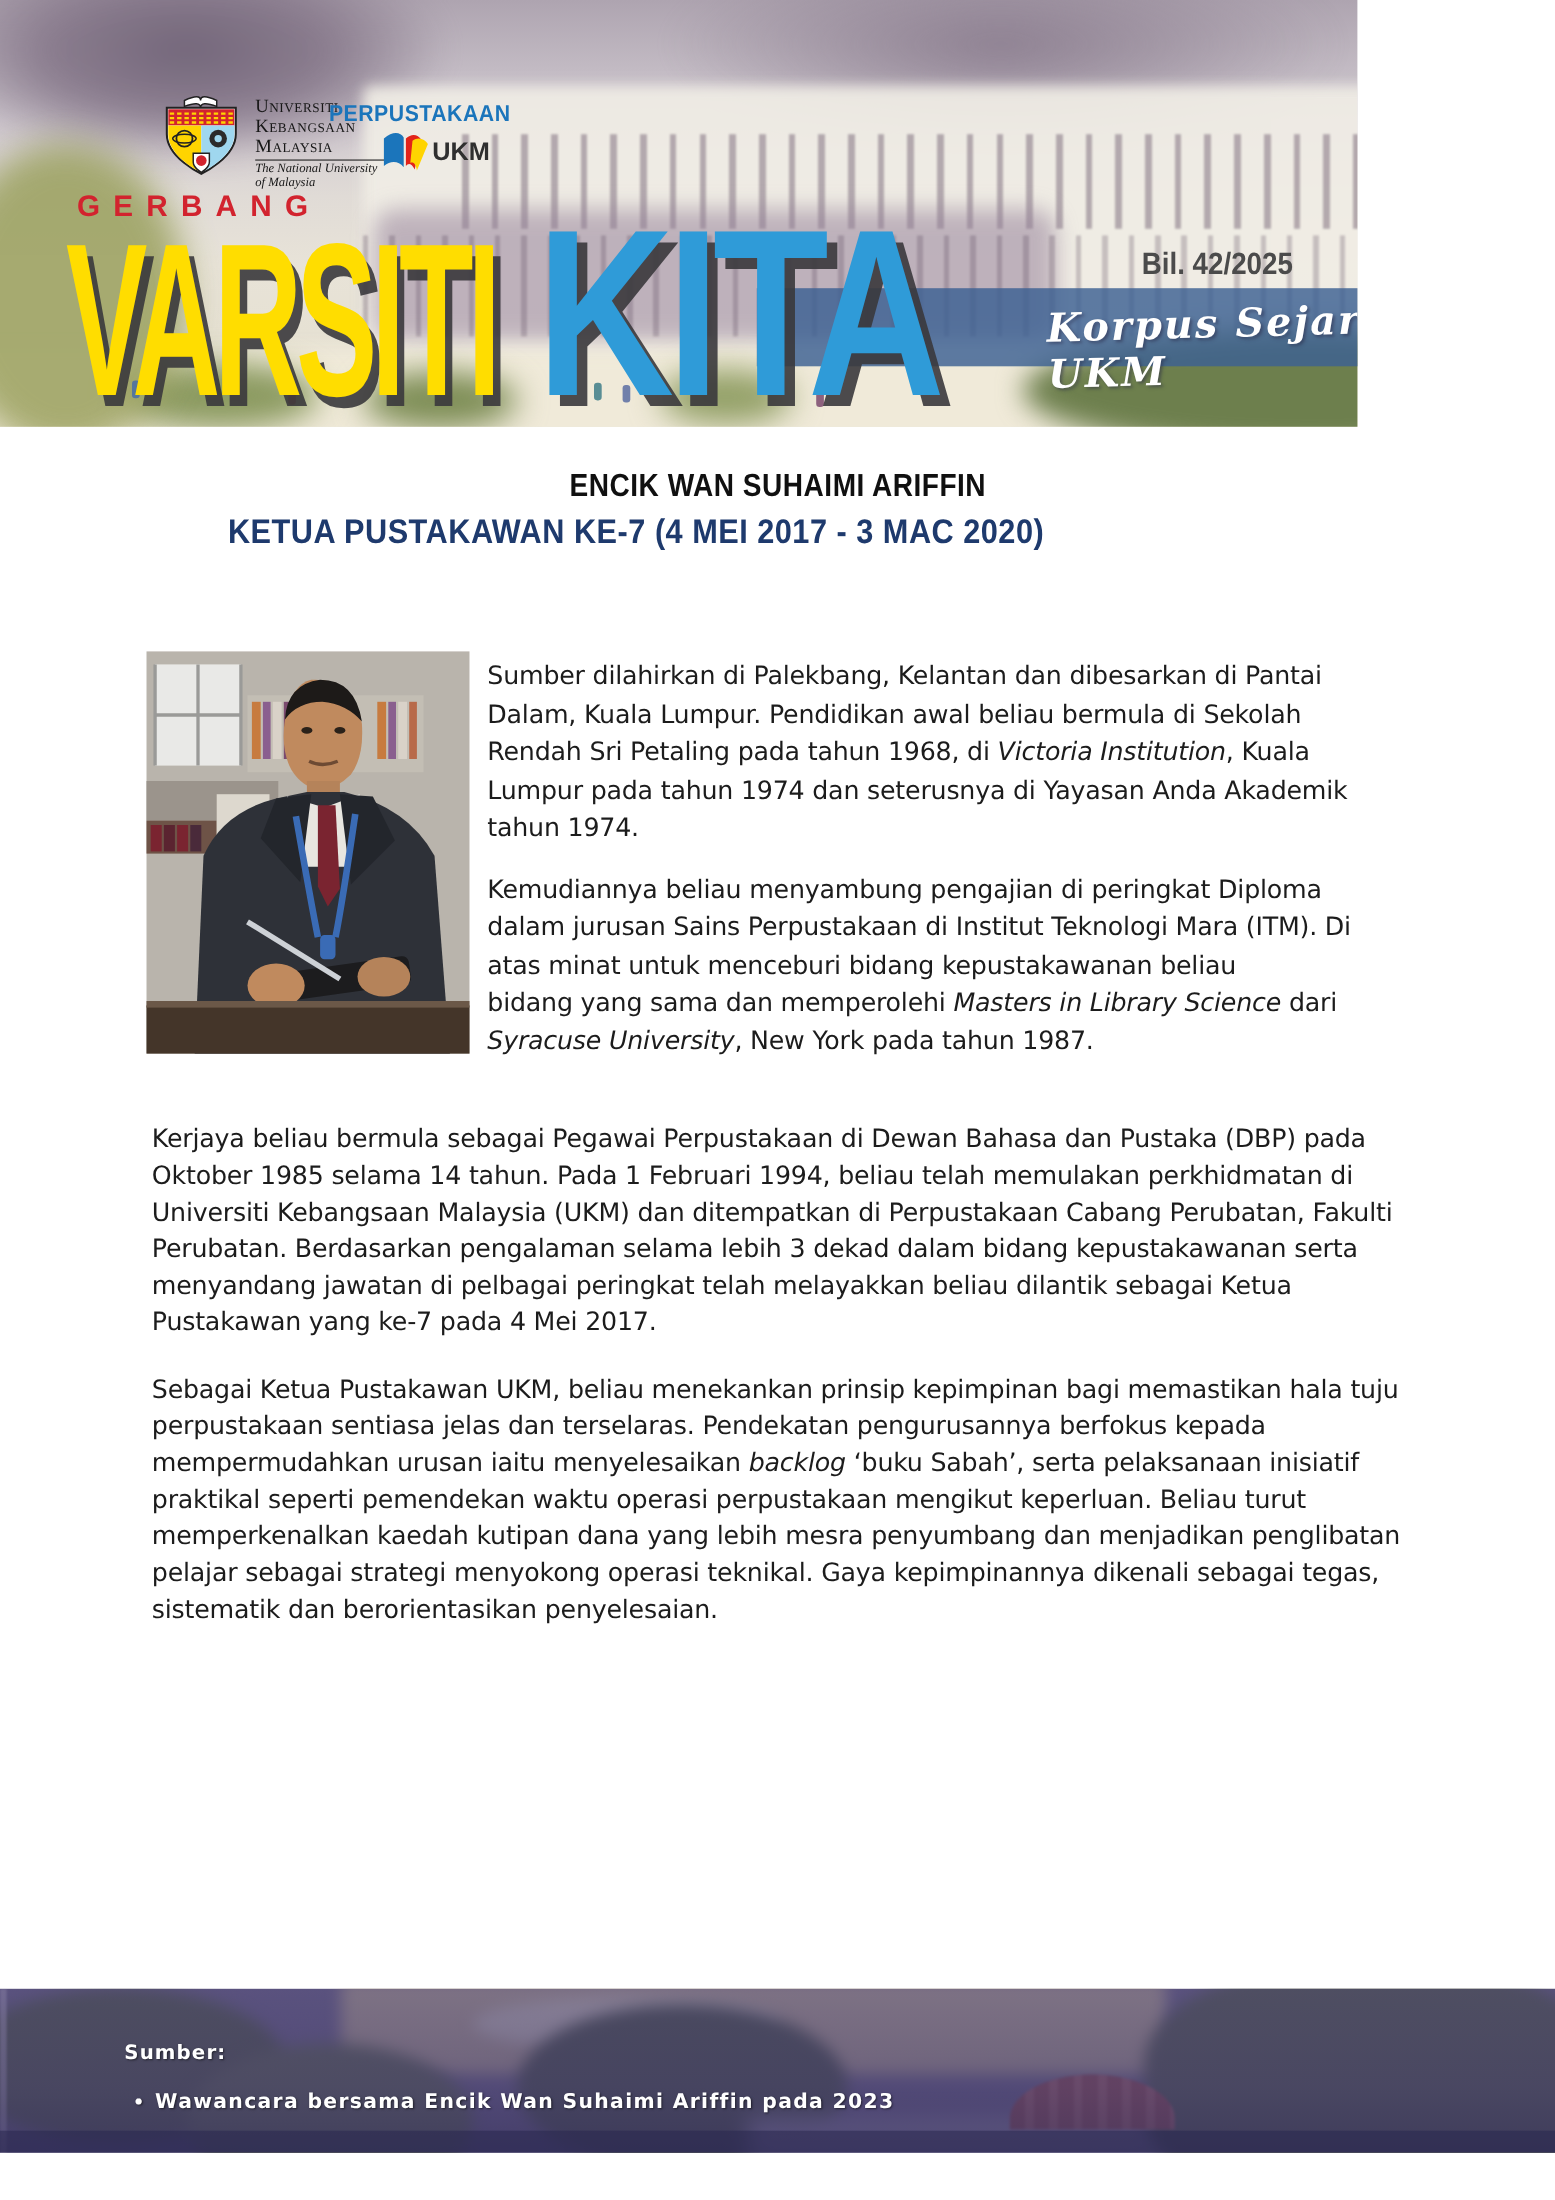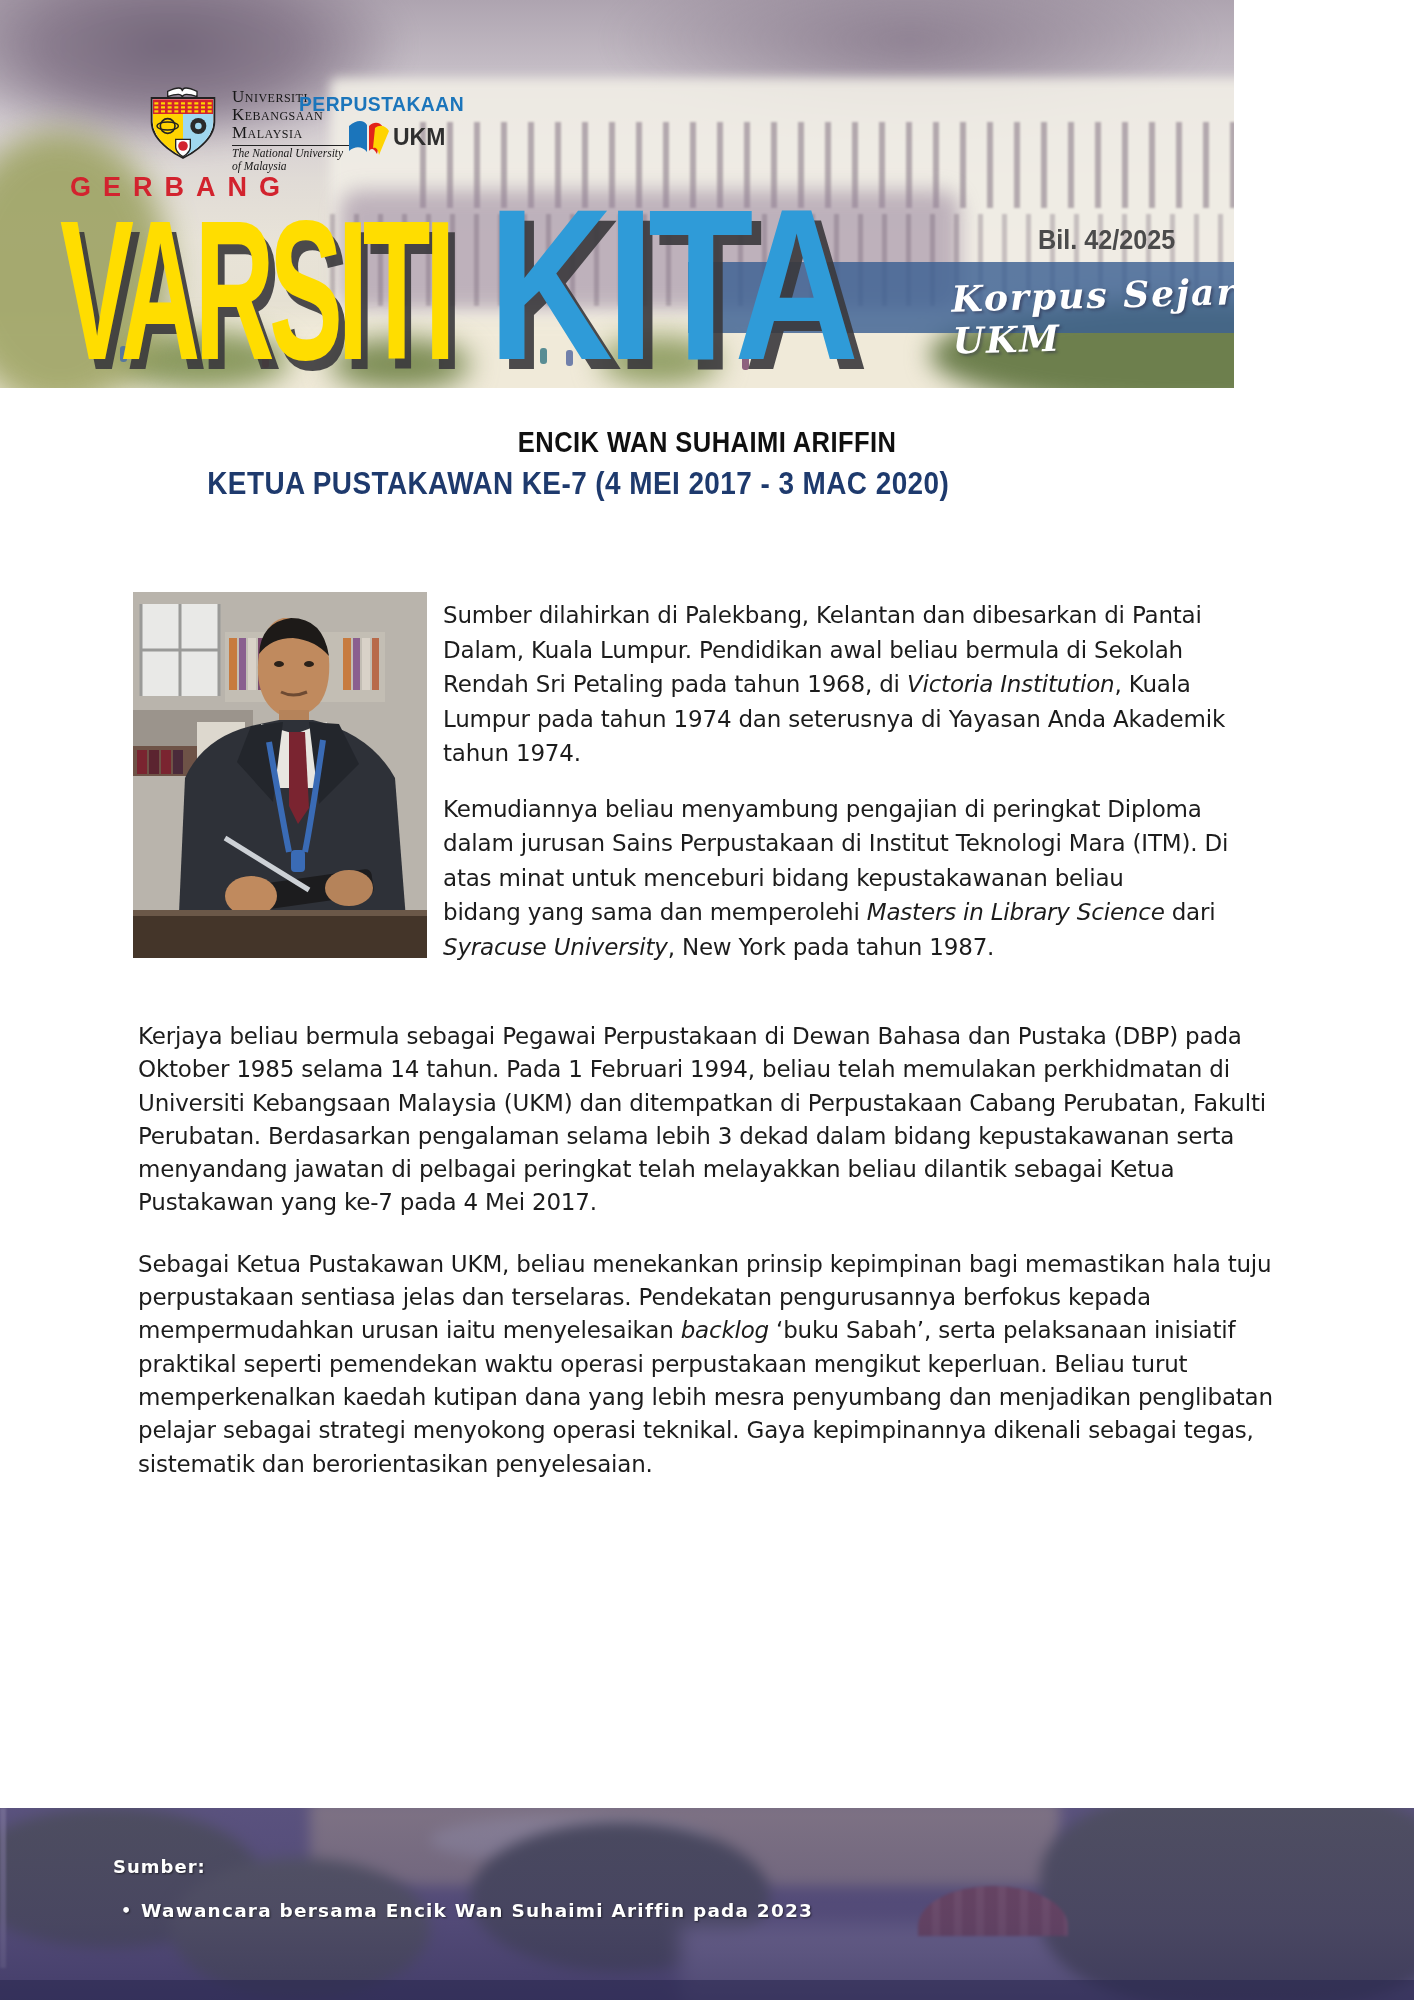--- a/index.html
+++ b/index.html
@@ -65,21 +65,21 @@
     font-size:31px;letter-spacing:.5px;transform:scaleX(.9);}
   .photo{position:absolute;left:133px;top:592px;width:294px;height:366px;}
   .col-paras{position:absolute;left:443px;top:598px;width:810px;}
   .full-paras{position:absolute;left:138px;top:1020px;width:1190px;}
   .para{margin:0 0 21px 0;}
   .full-paras .para{margin:0 0 28px 0;}
   .tline{white-space:nowrap;font-size:23px;line-height:34.5px;letter-spacing:-.2px;color:#1c1c1c;}
   .full-paras .tline{line-height:33.3px;}
   .it{font-style:italic;}
   
-  .footer{position:absolute;left:0;top:1808px;width:1414px;height:192px;overflow:hidden;background:#6d6587;}
+  .footer{position:absolute;left:0;top:1808px;width:1414px;height:149px;overflow:hidden;background:#6d6587;}
   .fb{position:absolute;filter:blur(7px);}
   .fb-bldg{left:310px;top:-8px;width:750px;height:86px;background:#c6b596;border-radius:6px;}
   .fb-sign{left:430px;top:8px;width:280px;height:48px;background:#ded6c2;border-radius:50%;}
   .fb-trees1{left:-40px;top:0px;width:300px;height:140px;background:#4e5a3c;border-radius:50%;}
   .fb-trees2{left:470px;top:14px;width:300px;height:150px;background:#46523a;border-radius:50%;}
   .fb-trees3{left:1040px;top:-20px;width:420px;height:220px;background:#515c40;border-radius:40%;}
   .fb-trees4{left:170px;top:50px;width:260px;height:140px;background:#5d6a45;border-radius:50%;}
   .fb-awning{left:918px;top:78px;width:150px;height:50px;border-radius:50% 50% 0 0/80% 80% 0 0;
     background:repeating-linear-gradient(90deg,#a04a42 0 14px,#b8655c 14px 22px);filter:blur(1.5px);}
   .fb-road{left:680px;top:118px;width:760px;height:90px;background:#a9a3bb;filter:blur(10px);}

